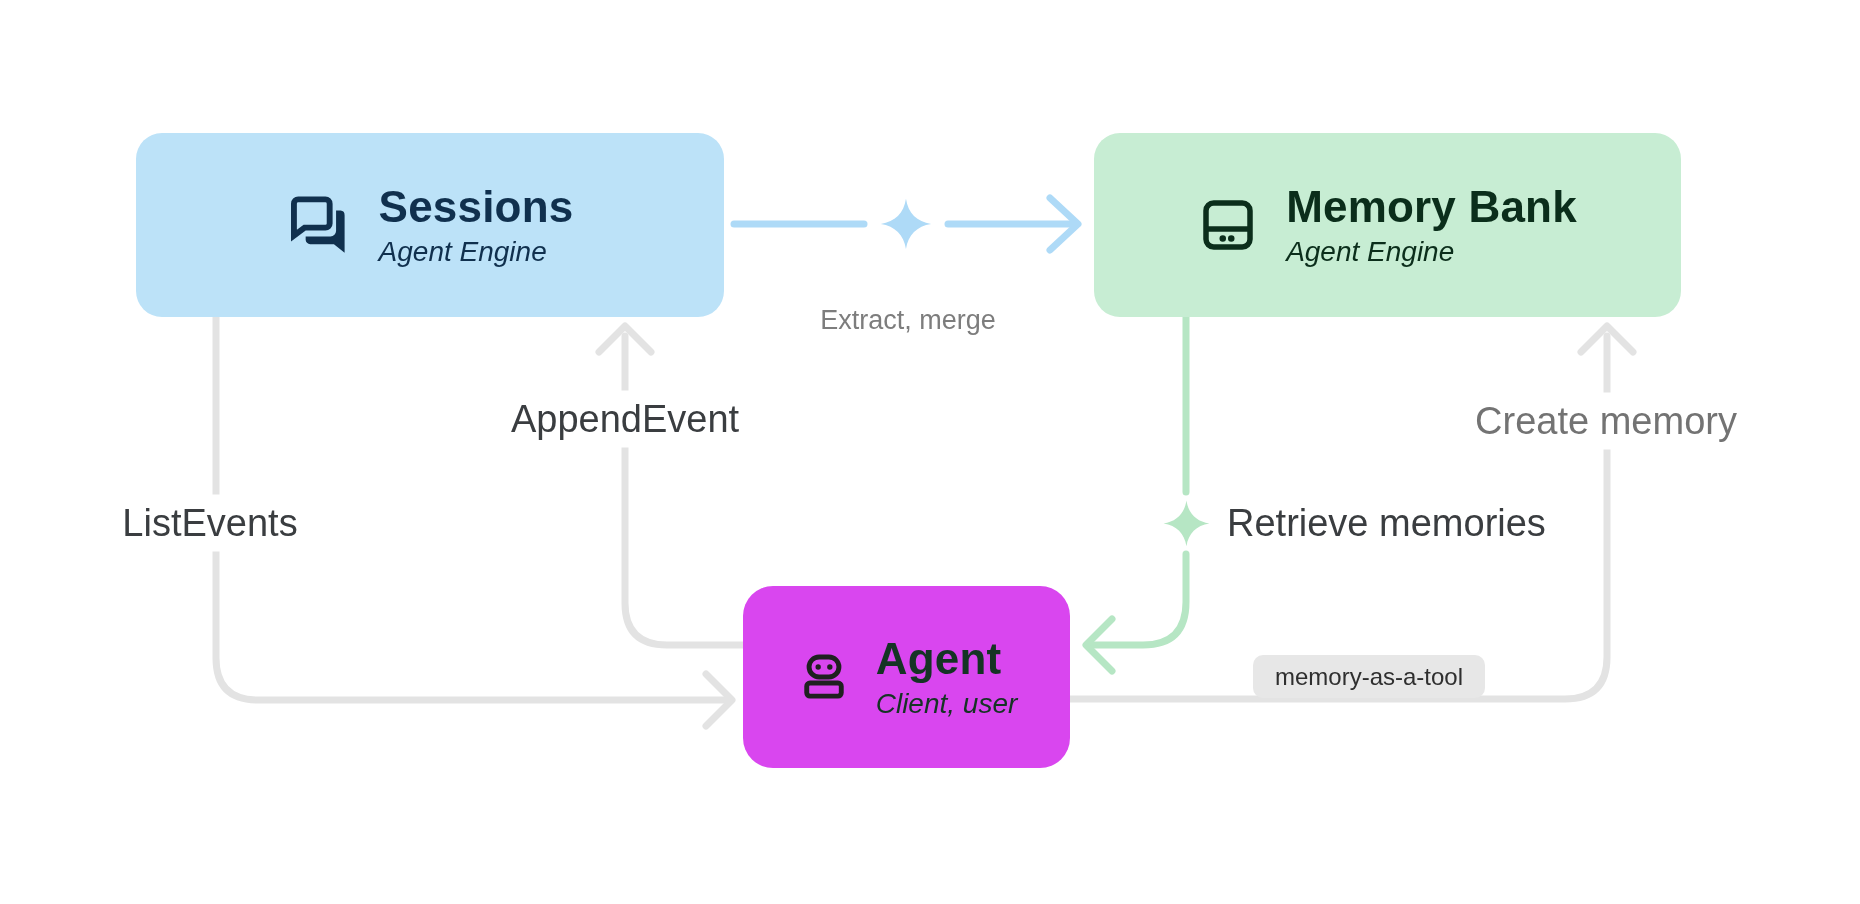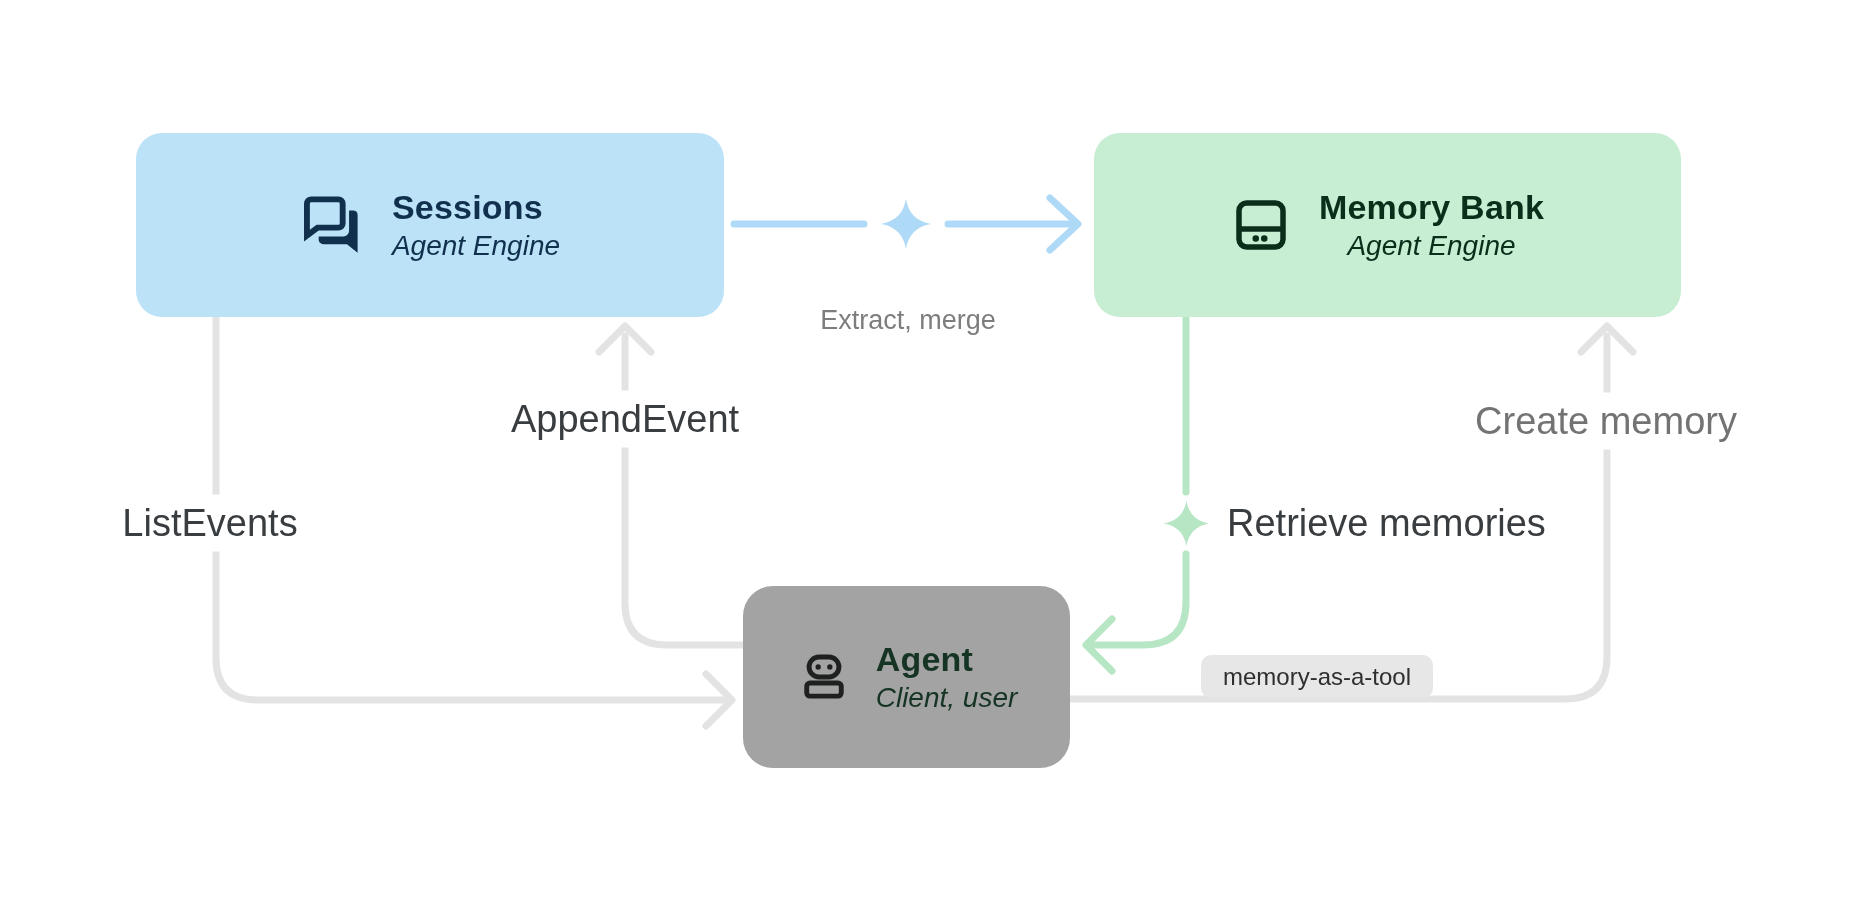--- a/index.html
+++ b/index.html
@@ -24,21 +24,21 @@
 
   .node {
     position: absolute;
     z-index: 2;
     display: flex;
     align-items: center;
     justify-content: center;
     gap: 28px;
   }
   .node .txt { display: flex; flex-direction: column; gap: 3px; }
-  .node .title { font-size: 34px; font-weight: 700; line-height: 1.15; letter-spacing: 0.2px; }
+  .node .title { font-size: 44px; font-weight: 700; line-height: 1.15; letter-spacing: 0.2px; }
   .node .subtitle { font-size: 28px; font-weight: 400; line-height: 1.15; font-style: italic; }
 
   .node-sessions  { left: 136px; top: 133px; width: 588px; height: 184px; border-radius: 26px; }
   .node-memory    { left: 1094px; top: 133px; width: 587px; height: 184px; border-radius: 26px; }
   .node-agent     { left: 743px;  top: 586px; width: 327px; height: 182px; border-radius: 30px; gap: 24px; }
 
   .edge-label {
     position: absolute;
     z-index: 3;
     font-size: 38px;
@@ -53,21 +53,21 @@
   .lbl-generate   { left: 908px;  top: 283px; font-size: 30px; font-weight: 600; }
   .lbl-extract    { left: 908px;  top: 320px; font-size: 27px; font-weight: 400; }
   .lbl-append     { left: 625px;  top: 419px; }
   .lbl-list       { left: 210px;  top: 523px; text-align: right; }
   .lbl-create     { left: 1606px; top: 421px; }
   .lbl-retrieve   { left: 1227px; top: 523px; transform: translate(0, -50%); }
 
   .badge {
     position: absolute;
     z-index: 3;
-    left: 1201px;
+    left: 1253px;
     top: 655px;
     height: 43px;
     display: flex;
     align-items: center;
     padding: 16px 22px;
     border-radius: 10px;
     font-size: 24px;
     font-weight: 400;
     white-space: nowrap;
   }
@@ -113,34 +113,34 @@
     <svg width="64" height="64" viewBox="0 0 24 24" fill="none">
       <path d="M20.1 6.6 H18.4 V14.2 A2.1 2.1 0 0 1 16.3 16.3 H7 V17.5 A1.7 1.7 0 0 0 8.7 19.2 H17.6 L21.6 22.4 V8.3 A1.7 1.7 0 0 0 20.1 6.6 Z" fill="#10304e"></path>
       <path d="M16 11.4 V4 A1.6 1.6 0 0 0 14.4 2.4 H4.2 A1.6 1.6 0 0 0 2.6 4 V16 L6.6 13 H14.4 A1.6 1.6 0 0 0 16 11.4 Z" stroke-width="2.2" stroke="#10304e" fill="#bce2f8"></path>
     </svg>
     <div class="txt">
       <div class="title">Sessions</div>
       <div class="subtitle">Agent Engine</div>
     </div>
   </div>
 
-  <div class="node node-memory" style="background-color: rgb(199, 237, 211); color: rgb(11, 46, 27); text-align: center;">
+  <div class="node node-memory" style="background-color: rgb(199, 237, 211); color: rgb(11, 46, 27);">
     <svg width="60" height="60" viewBox="0 0 24 24" fill="none">
       <rect x="3.2" y="3.2" width="17.6" height="17.6" rx="3.1" stroke-width="2.2" stroke="#0b2e1b"></rect>
       <path d="M3.2 13.6 H20.8" stroke-width="2.2" stroke="#0b2e1b"></path>
       <circle cx="9.9" cy="17.4" r="1.3" stroke="none" fill="#0b2e1b"></circle>
       <circle cx="13.3" cy="17.4" r="1.3" stroke="none" fill="#0b2e1b"></circle>
     </svg>
     <div class="txt">
       <div class="title">Memory Bank</div>
       <div class="subtitle">Agent Engine</div>
     </div>
   </div>
 
-  <div class="node node-agent" style="background-color: #a3a3a3; color: rgb(21, 52, 36);">
+  <div class="node node-agent" style="background-color: #d946ef; color: rgb(21, 52, 36);">
     <svg width="56" height="56" viewBox="0 0 24 24" fill="none">
       <rect x="5.6" y="3.4" width="12.8" height="8.6" rx="4.3" stroke-width="2.1" stroke="#1f2020"></rect>
       <circle cx="9.5" cy="7.7" r="1.15" stroke="none" fill="#1f2020"></circle>
       <circle cx="14.5" cy="7.7" r="1.15" stroke="none" fill="#1f2020"></circle>
       <rect x="4.6" y="14.6" width="14.8" height="5.6" rx="1.4" stroke-width="2.1" stroke="#1f2020"></rect>
     </svg>
     <div class="txt">
       <div class="title">Agent</div>
       <div class="subtitle">Client, user</div>
     </div>

